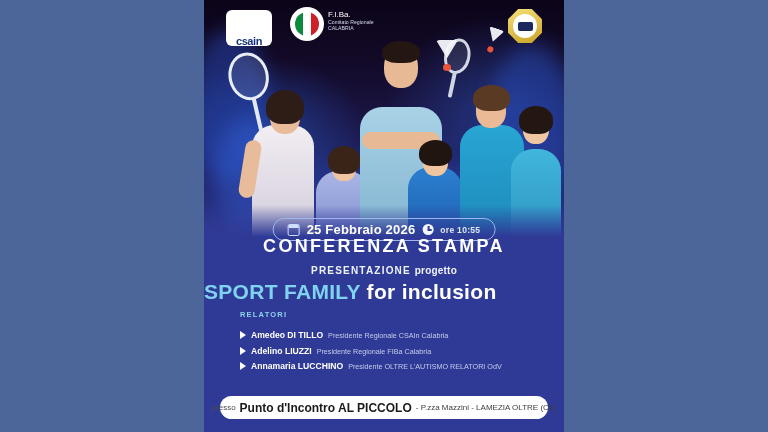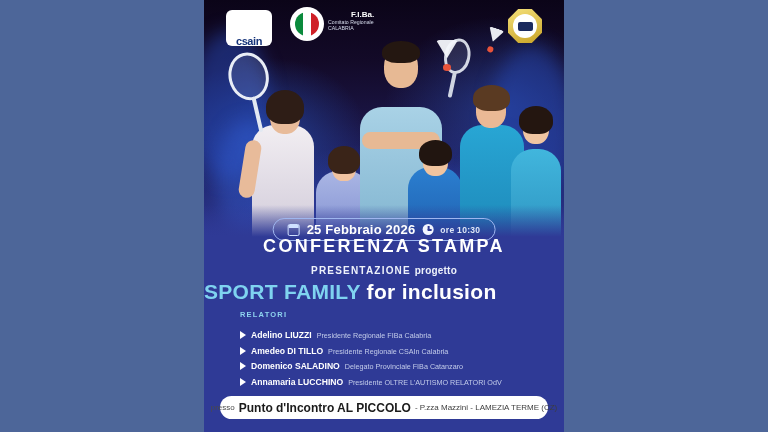--- a/index.html
+++ b/index.html
@@ -72,21 +72,21 @@
   .csain-bar{ width:30px; height:4px; background:#15337a; margin-top:1px; border-radius:1px;}
 
   .logo-fiba{ left:86px; top:0px; width:34px; height:34px; border-radius:50%;
       background:#fff; display:flex; align-items:center; justify-content:center; }
   .fiba-inner{ width:24px; height:24px; border-radius:50%; overflow:hidden; display:flex; }
   .fiba-inner i{ flex:1; }
   .fiba-inner i:nth-child(1){background:#0a8a3c}
   .fiba-inner i:nth-child(2){background:#fff}
   .fiba-inner i:nth-child(3){background:#cf2027}
   .fiba-text{ position:absolute; left:124px; top:4px; color:#fff; line-height:1.12; }
-  .fiba-title{ font-size:8px; font-weight:bold;margin-left:23px; }
+  .fiba-title{ font-size:8px; font-weight:normal; }
   .fiba-sub{ font-size:5.2px; color:#d6dced; }
 
   .logo-gold{ right:22px; top:2px; width:34px; height:34px;
       background:linear-gradient(160deg,#f4e07a,#c9a326);
       clip-path:polygon(30% 0,70% 0,100% 30%,100% 70%,70% 100%,30% 100%,0 70%,0 30%);
       display:flex; align-items:center; justify-content:center; }
   .gold-in{ width:24px; height:24px; border-radius:50%; background:#fff;
       display:flex; align-items:center; justify-content:center; }
   .gold-core{ width:15px; height:9px; background:#1b2a5e; border-radius:2px; }
 
@@ -239,60 +239,55 @@
       </div>
     </div>
   </div>
 
   <div class="content">
 
     <div class="datepill">
       <span class="ico-cal"></span>
       <span class="dtxt">25 Febbraio 2026</span>
       <span class="ico-clock"></span>
-      <span class="otxt">ore 10:30</span>
+      <span class="otxt">ore 10:55</span>
     </div>
 
     <div class="title-main">CONFERENZA STAMPA</div>
 
     <div class="title-sub">
       <b>PRESENTAZIONE</b>
       <span class="lower">progetto</span>
     </div>
 
     <div class="title-proj">
       <span class="hl">SPORT FAMILY</span>
       <span class="wh">for inclusion</span>
     </div>
 
     <div class="speakers">
       <div class="rel-label">RELATORI</div>
 
+      <div class="srow">
+        <span class="tri"></span>
+        <span class="sname">Amedeo DI TILLO</span>
+        <span class="srole">Presidente Regionale CSAIn Calabria</span>
+      </div>
       <div class="srow">
         <span class="tri"></span>
         <span class="sname">Adelino LIUZZI</span>
         <span class="srole">Presidente Regionale FIBa Calabria</span>
       </div>
       <div class="srow">
         <span class="tri"></span>
-        <span class="sname">Amedeo DI TILLO</span>
-        <span class="srole">Presidente Regionale CSAIn Calabria</span>
-      </div>
-      <div class="srow">
-        <span class="tri"></span>
-        <span class="sname">Domenico SALADINO</span>
-        <span class="srole">Delegato Provinciale FIBa Catanzaro</span>
-      </div>
-      <div class="srow">
-        <span class="tri"></span>
         <span class="sname">Annamaria LUCCHINO</span>
         <span class="srole">Presidente OLTRE L'AUTISMO RELATORI OdV</span>
       </div>
     </div>
 
     <div class="footer">
       <span class="f-pre">presso</span>
       <span class="f-main">Punto d'Incontro AL PICCOLO</span>
-      <span class="f-addr">- P.zza Mazzini - LAMEZIA TERME (CZ)</span>
+      <span class="f-addr">- P.zza Mazzini - LAMEZIA OLTRE (CZ)</span>
     </div>
 
   </div>
 </div>
 
 </body></html>

